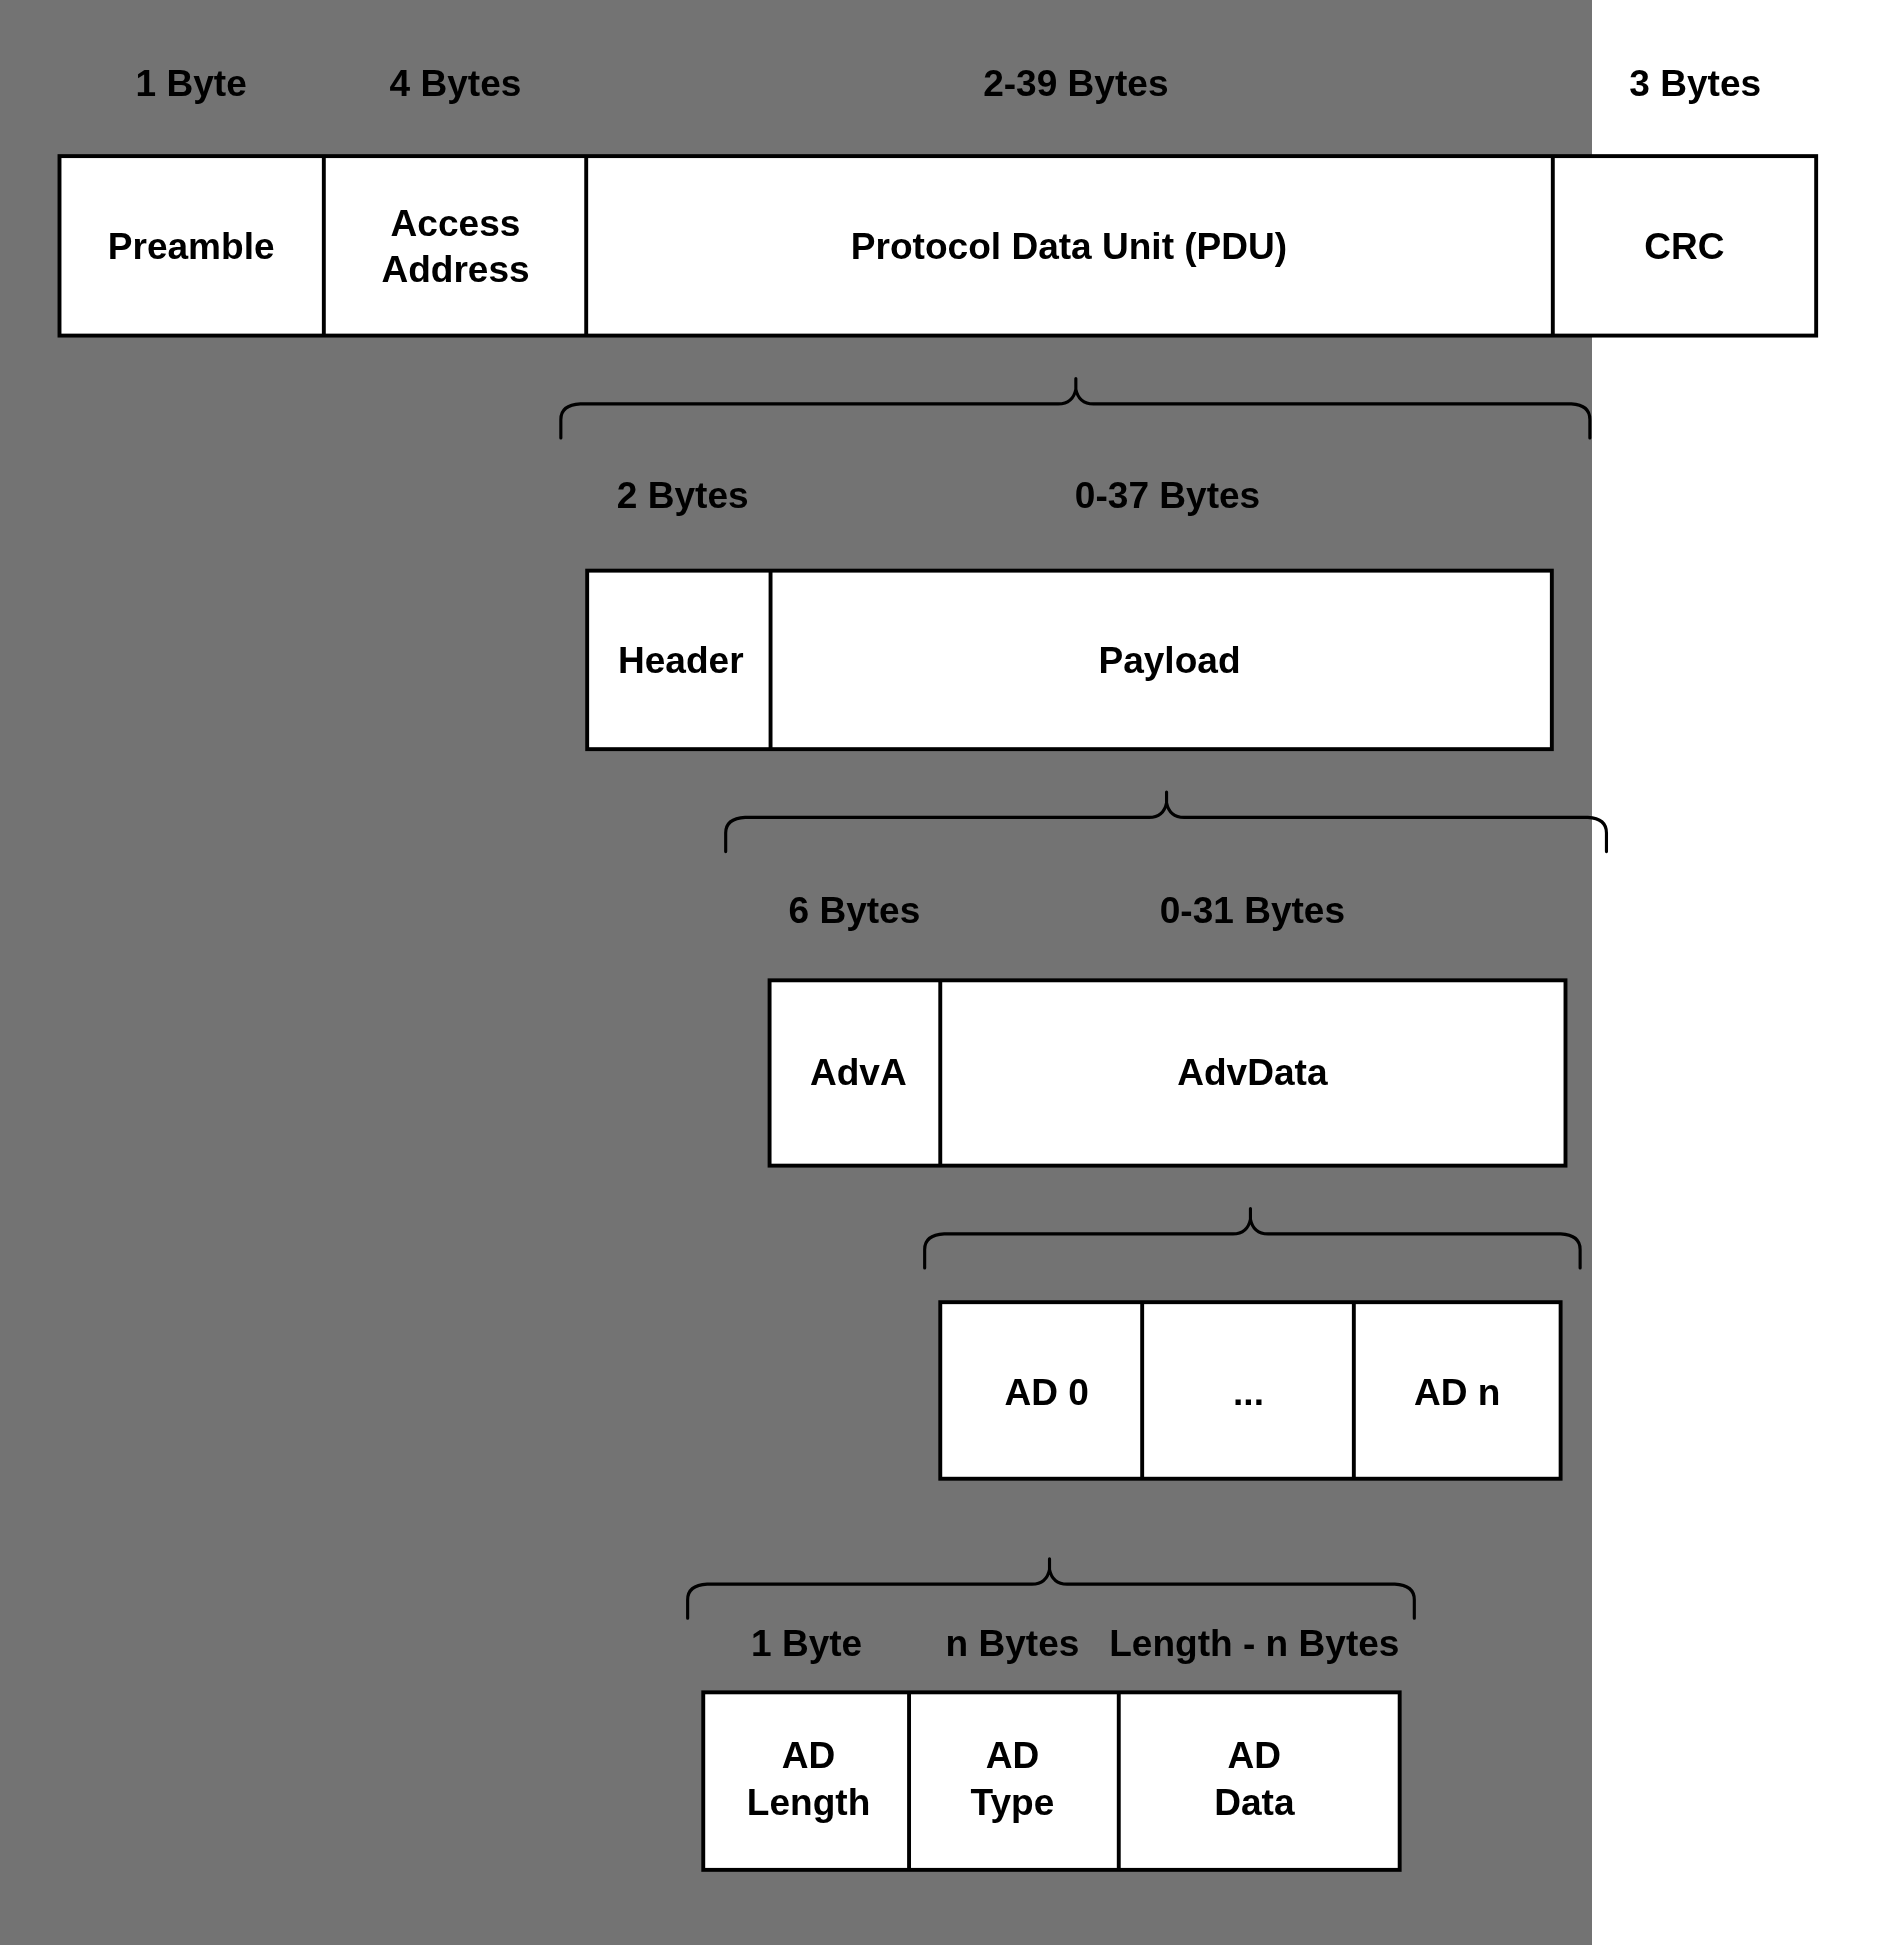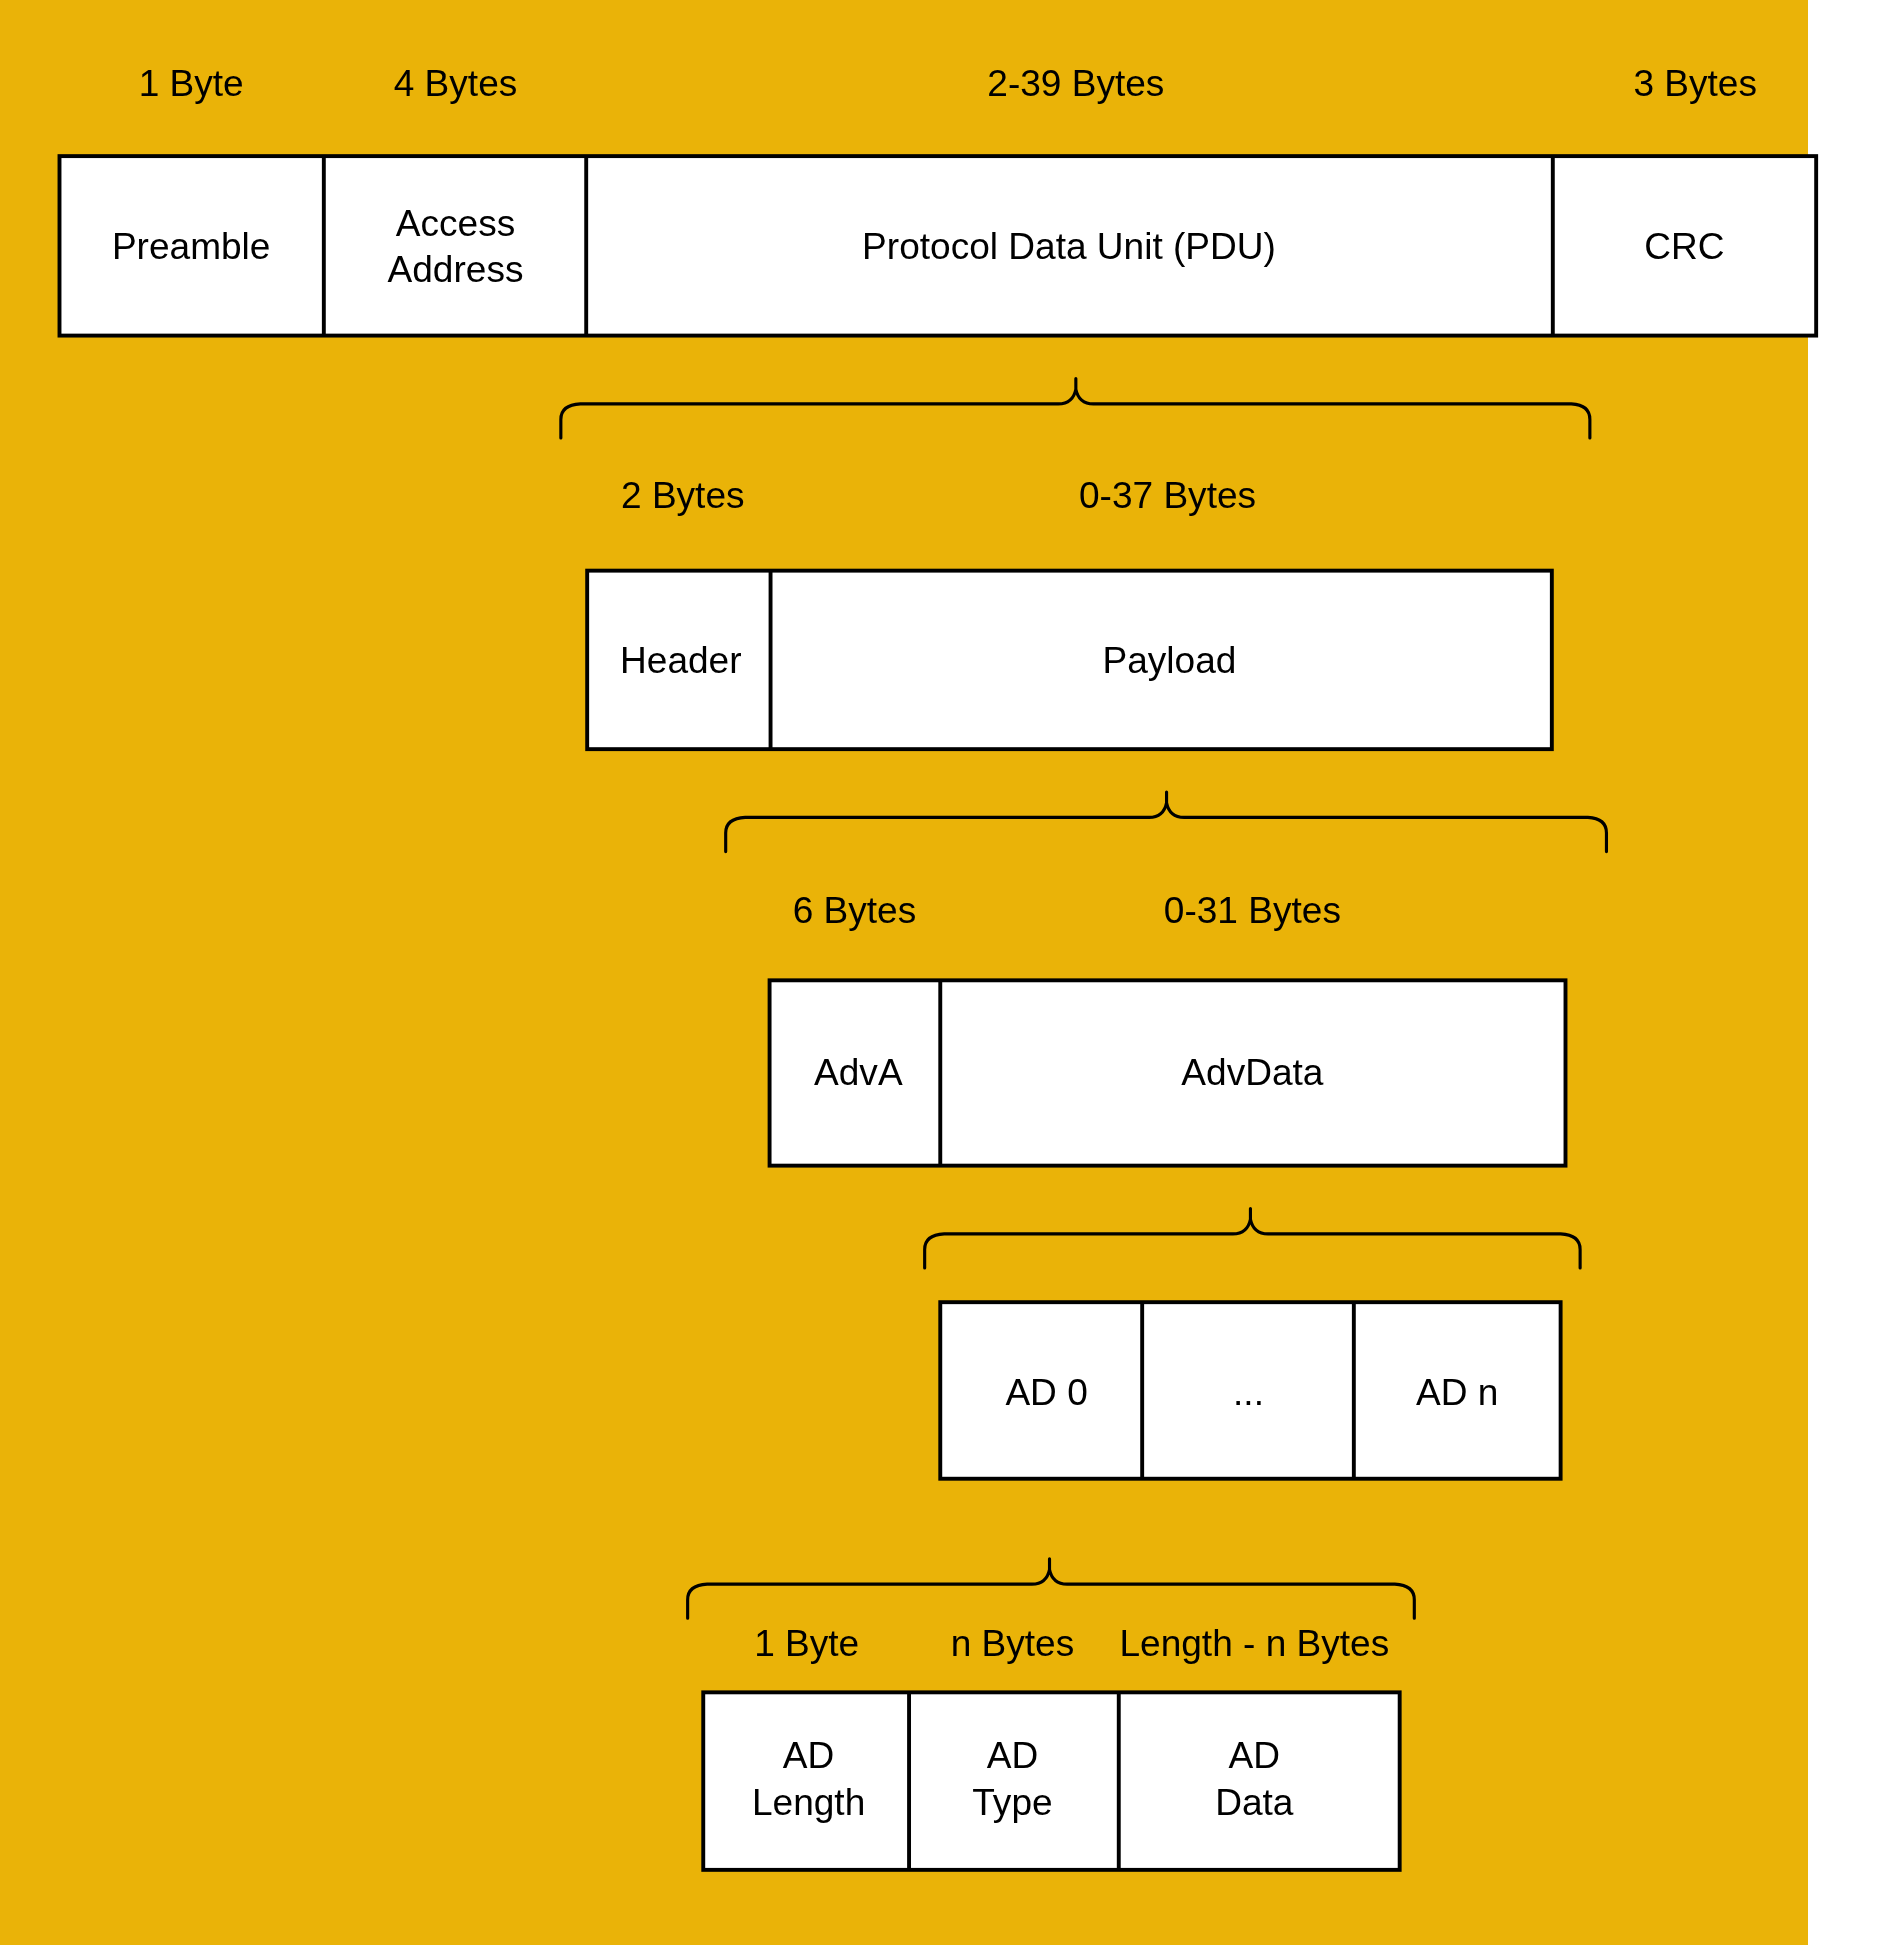--- a/index.html
+++ b/index.html
@@ -8,23 +8,24 @@
     background: #ffffff;
   }
   body {
     width: 1902px;
     height: 1946px;
     font-family: "Liberation Sans", sans-serif;
     overflow: hidden;
   }
   #diagram-root {
     position: relative;
-    width: 1808px;
+    width: 1592px;
     height: 1946px;
-    background: #eab308;
+    background: #737373;
+    font-weight: bold;
   }
   svg#packet-svg {
     position: absolute;
     left: 0;
     top: 0;
     width: 1902px;
     height: 1946px;
     display: block;
   }
   .field-box {

